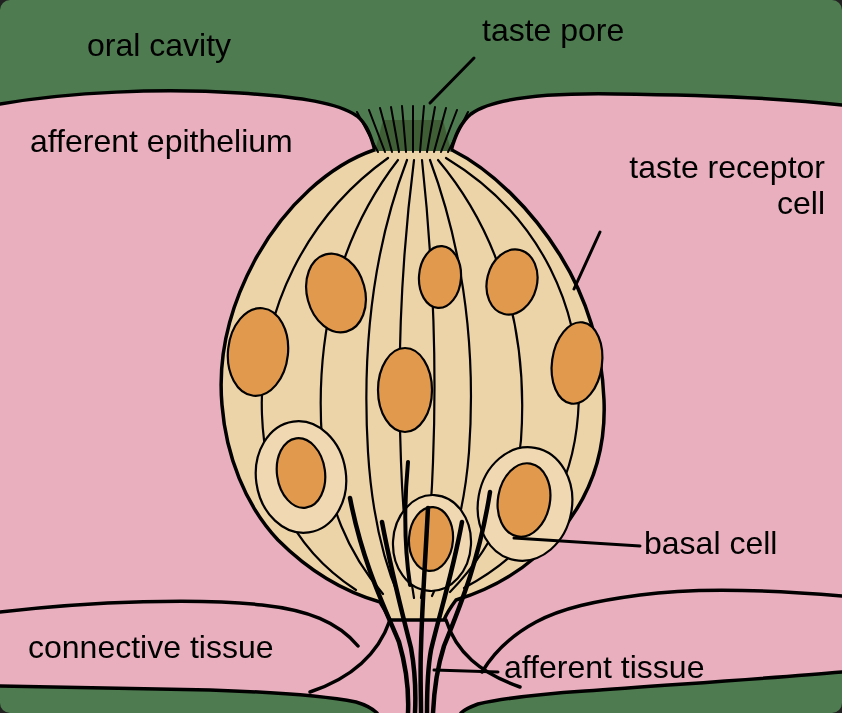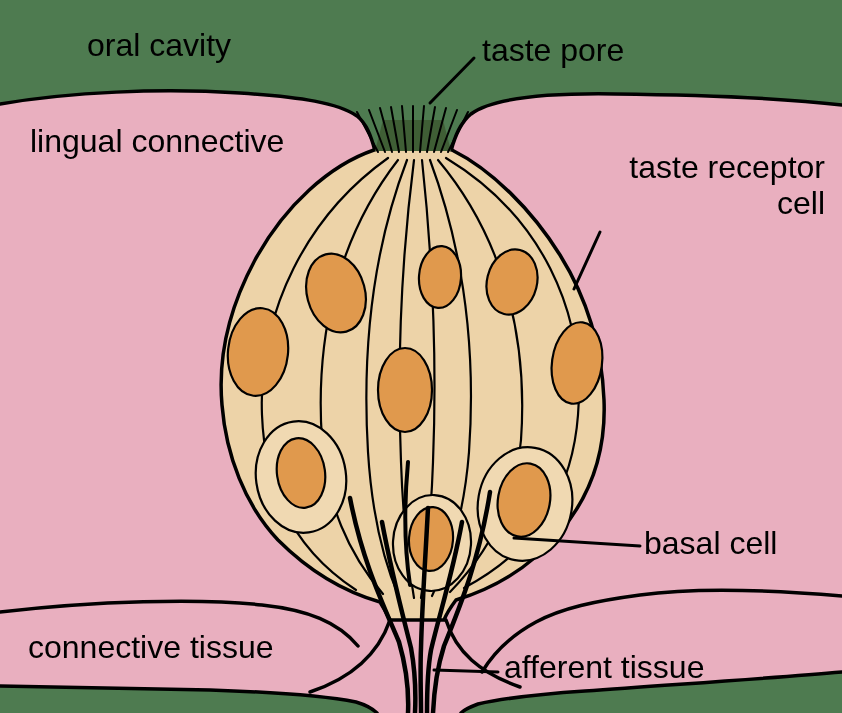--- a/index.html
+++ b/index.html
@@ -1,20 +1,21 @@
 <!DOCTYPE html>
 <html><head>
 <meta charset="utf-8">
 <style>
   html,body{margin:0;padding:0;background:#222;}
   .canvas{
     position:relative;
     width:842px;height:713px;
     overflow:hidden;
     font-family:"Liberation Sans", sans-serif;
+    border-radius:10px;
   }
   .canvas svg{position:absolute;left:0;top:0;}
   .lbl{
     position:absolute;
     color:#000;
     font-size:32px;
     line-height:1.12;
     white-space:nowrap;
     user-select:none;
   }
@@ -108,23 +109,23 @@
     <g stroke="#000" stroke-width="3" stroke-linecap="round">
       <line x1="474" y1="58" x2="430" y2="103"></line>
       <line x1="600" y1="232" x2="574" y2="289"></line>
       <line x1="640" y1="546" x2="514" y2="538"></line>
       <line x1="498" y1="672" x2="434" y2="670"></line>
     </g>
   </svg>
 
   <div class="lbl" style="left:87px;top:28px;">oral cavity</div>
 
-  <div class="lbl" style="left:482px;top:13px;margin-top:20px;">taste pore</div>
+  <div class="lbl" style="left:482px;top:13px;">taste pore</div>
 
-  <div class="lbl" style="left:30px;top:124px;">lingual connective</div>
+  <div class="lbl" style="left:30px;top:124px;">afferent epithelium</div>
 
   <div class="lbl wrap" style="left:585px;top:150px;width:240px;">taste receptor cell</div>
 
   <div class="lbl" style="left:28px;top:630px;">connective tissue</div>
 
   <div class="lbl" style="left:644px;top:526px;">basal cell</div>
 
   <div class="lbl" style="left:504px;top:650px;">afferent tissue</div>
 
 </div>

